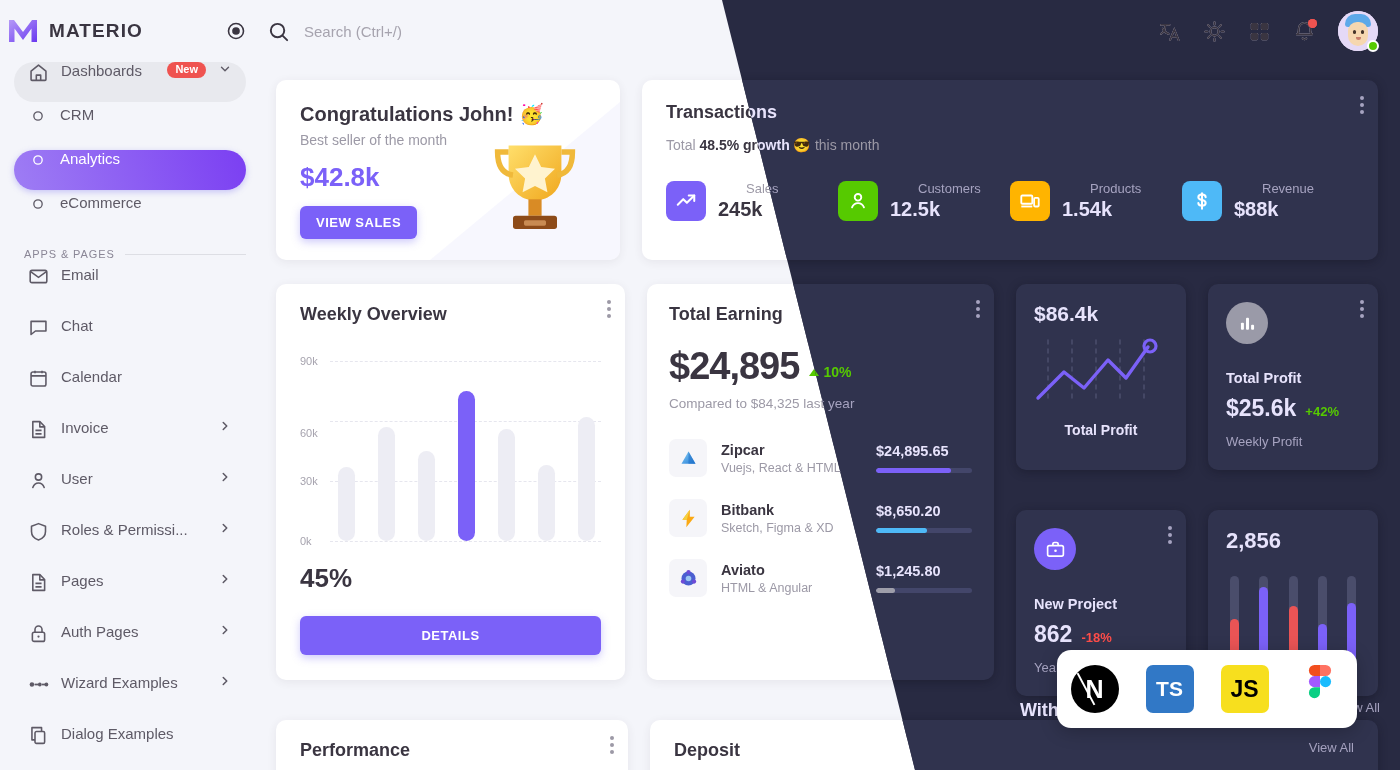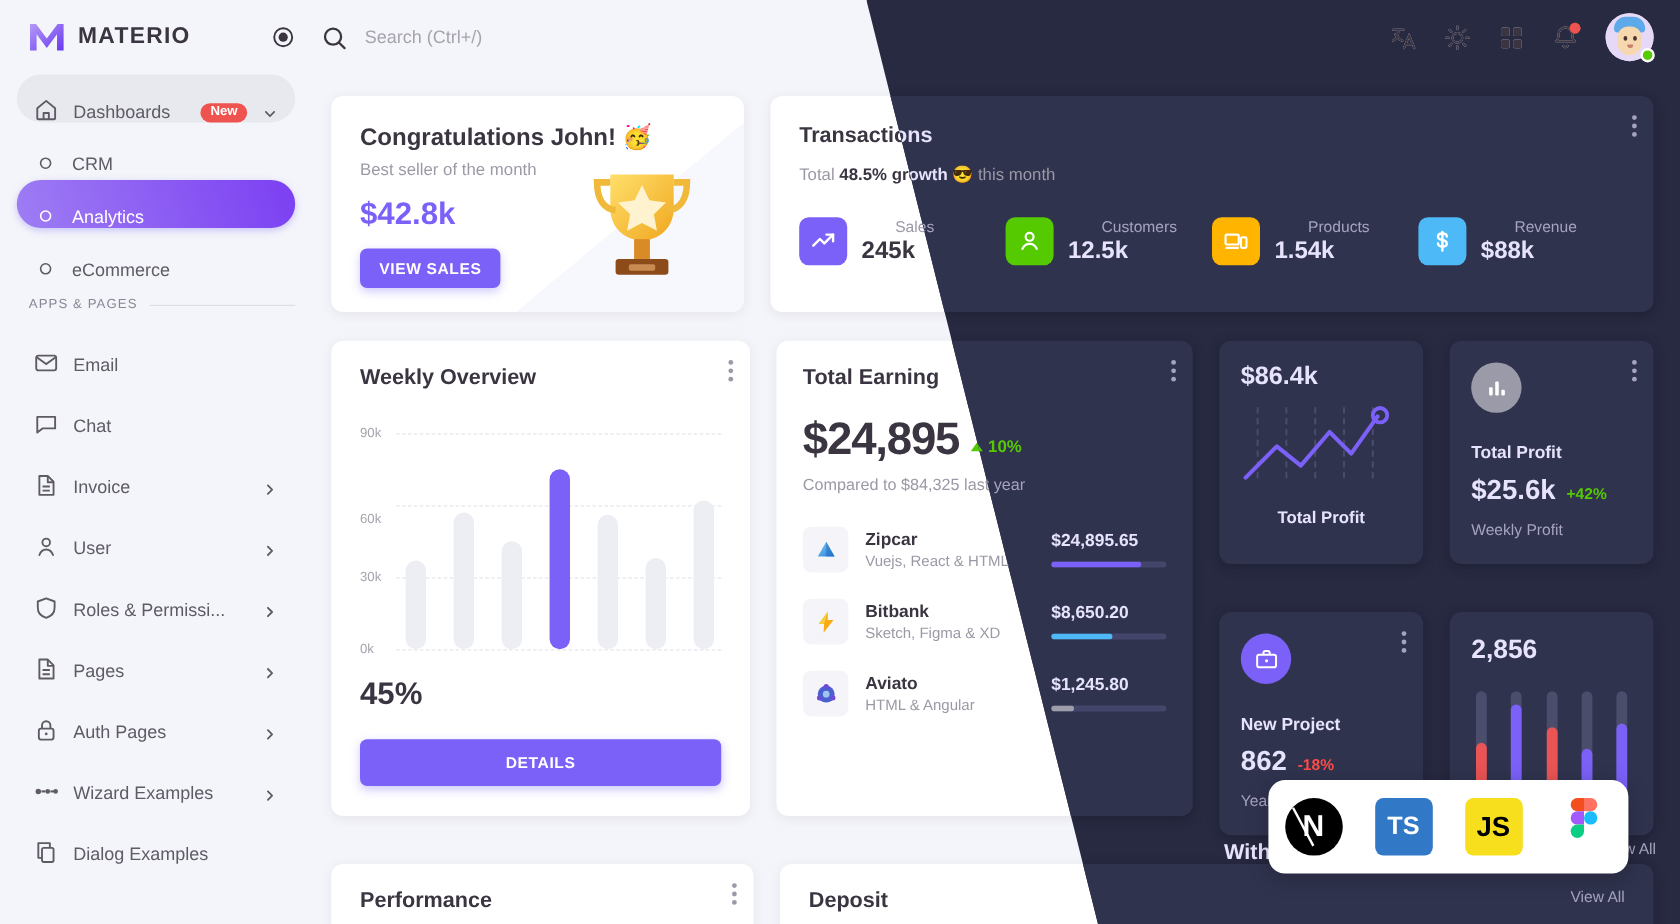--- a/index.html
+++ b/index.html
@@ -15,30 +15,30 @@
 
   
   .theme-layer { position: absolute; inset: 0; width: 1400px; height: 770px; }
   #dark-layer { clip-path: polygon(722px 0, 1400px 0, 1400px 770px, 915px 770px); }
 
   
   .sidebar {
     position: absolute; left: 0; top: 0; width: 260px; height: 770px;
     background: #F4F5FA; z-index: 6;
   }
-  .brand { display: flex; align-items: center; height: 62px; padding: 0 14px 0 24px; gap: 11px; }
+  .brand { display: flex; align-items: center; height: 62px; padding: 0 14px 0 8px; gap: 11px; }
   .brand-logo { width: 30px; height: 24px; flex: 0 0 auto; }
   .brand-name {
     font-size: 19px; font-weight: bold; letter-spacing: 1.1px; color: #3A3541;
   }
   .brand-toggle { margin-left: auto; width: 20px; height: 20px; }
 
   .nav { padding: 0 14px; }
   .nav-item {
-    display: flex; align-items: flex-end; gap: 12px;
+    display: flex; align-items: flex-start; gap: 12px;
     height: 40px; padding: 0 14px; margin-bottom: 4px;
     border-radius: 20px; color: #5E5A66; font-size: 15px;
     white-space: nowrap;
   }
   .nav-item.hovered { background: #E8E9EE; }
   .nav-item.active {
     background: linear-gradient(72deg, #9E7DF4 0%, #7B3FF2 100%);
     color: #fff; box-shadow: 0 2px 6px rgba(115,103,240,.35);
   }
   .nav-ico { width: 21px; height: 21px; flex: 0 0 auto; display: block; }
@@ -900,20 +900,27 @@
         <span class="nav-label">Email</span>
       </div>
 
       <div class="nav-item" style="height:47px">
         <svg class="nav-ico" viewBox="0 0 24 24" fill="none" stroke="#5E5A66" stroke-width="1.8" stroke-linejoin="round">
           <path d="M3.5 5h17v11h-12l-5 4z"></path>
           </svg>
         <span class="nav-label">Chat</span>
       </div>
 
+      <div class="nav-item" style="height:47px">
+        <svg class="nav-ico" viewBox="0 0 24 24" fill="none" stroke="#5E5A66" stroke-width="1.8">
+          <rect x="3.5" y="4.5" width="17" height="16" rx="2"></rect>
+            <path d="M3.5 9h17M8 3v3M16 3v3"></path>
+          </svg>
+        <span class="nav-label">Calendar</span>
+      </div>
 
       <div class="nav-item" style="height:47px">
         <svg class="nav-ico" viewBox="0 0 24 24" fill="none" stroke="#5E5A66" stroke-width="1.8" stroke-linejoin="round">
           <path d="M5.5 3h8l5.5 5.5V21h-13.5z"></path>
             <path d="M13.5 3v6h5.5M8.5 13h7M8.5 17h7"></path>
           </svg>
         <span class="nav-label">Invoice</span>
         <svg class="chev" viewBox="0 0 24 24" fill="none" stroke="#5E5A66" stroke-width="2.6" stroke-linecap="round" stroke-linejoin="round">
           <polyline points="9,6 15,12 9,18"></polyline>
           </svg>

